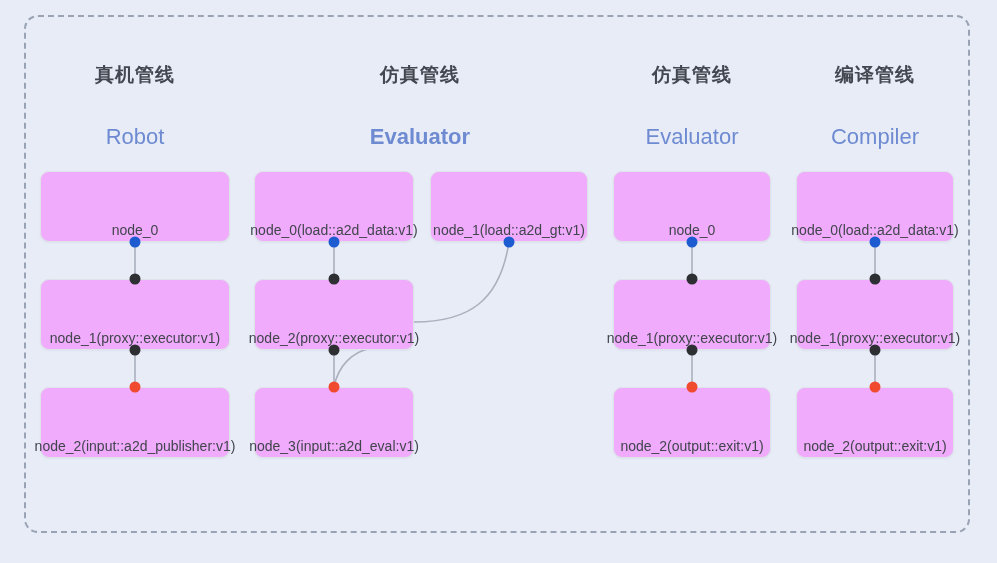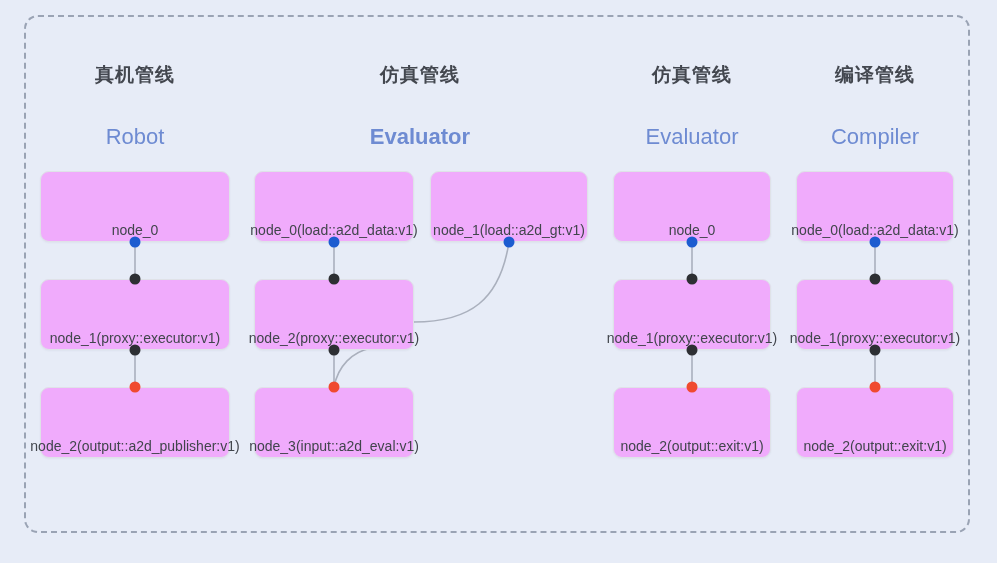--- a/index.html
+++ b/index.html
@@ -109,21 +109,21 @@
 
   <div class="node" style="left:40px;top:171px;width:190px;height:71px;">
     <div class="n-title">node_0</div>
   </div>
   <div class="node" style="left:40px;top:279px;width:190px;height:71px;">
     <div class="n-title">node_1</div>
     <div class="n-sub">(proxy::executor:v1)</div>
   </div>
   <div class="node" style="left:40px;top:387px;width:190px;height:71px;">
     <div class="n-title">node_2</div>
-    <div class="n-sub">(output::a2d_publisher:v1)</div>
+    <div class="n-sub">(input::a2d_publisher:v1)</div>
   </div>
   <div class="port port-out-blue" style="left:135px;top:242px;"></div>
   <div class="port port-in" style="left:135px;top:279px;"></div>
   <div class="port port-in" style="left:135px;top:350px;"></div>
   <div class="port port-out-red" style="left:135px;top:387px;"></div>
 
   <div class="col-head" style="left:320px;top:62px;width:200px;">仿真管线</div>
   <div class="col-sub" style="left:320px;top:124px;width:200px;font-weight:bold;">Evaluator</div>
 
   <div class="node" style="left:254px;top:171px;width:160px;height:71px;">

